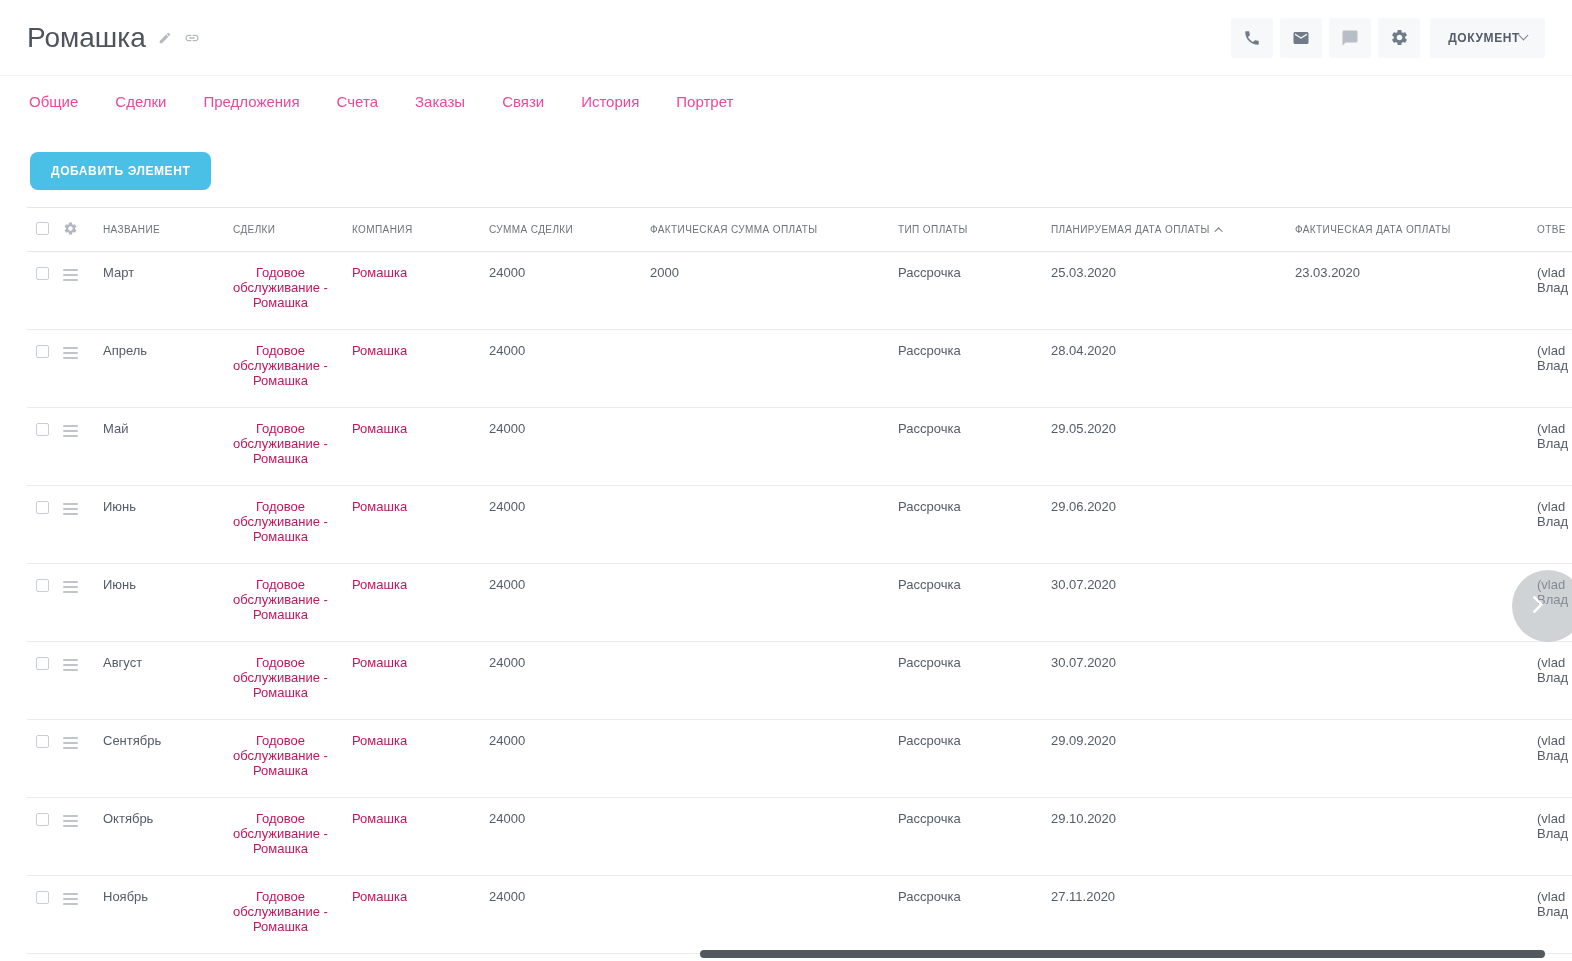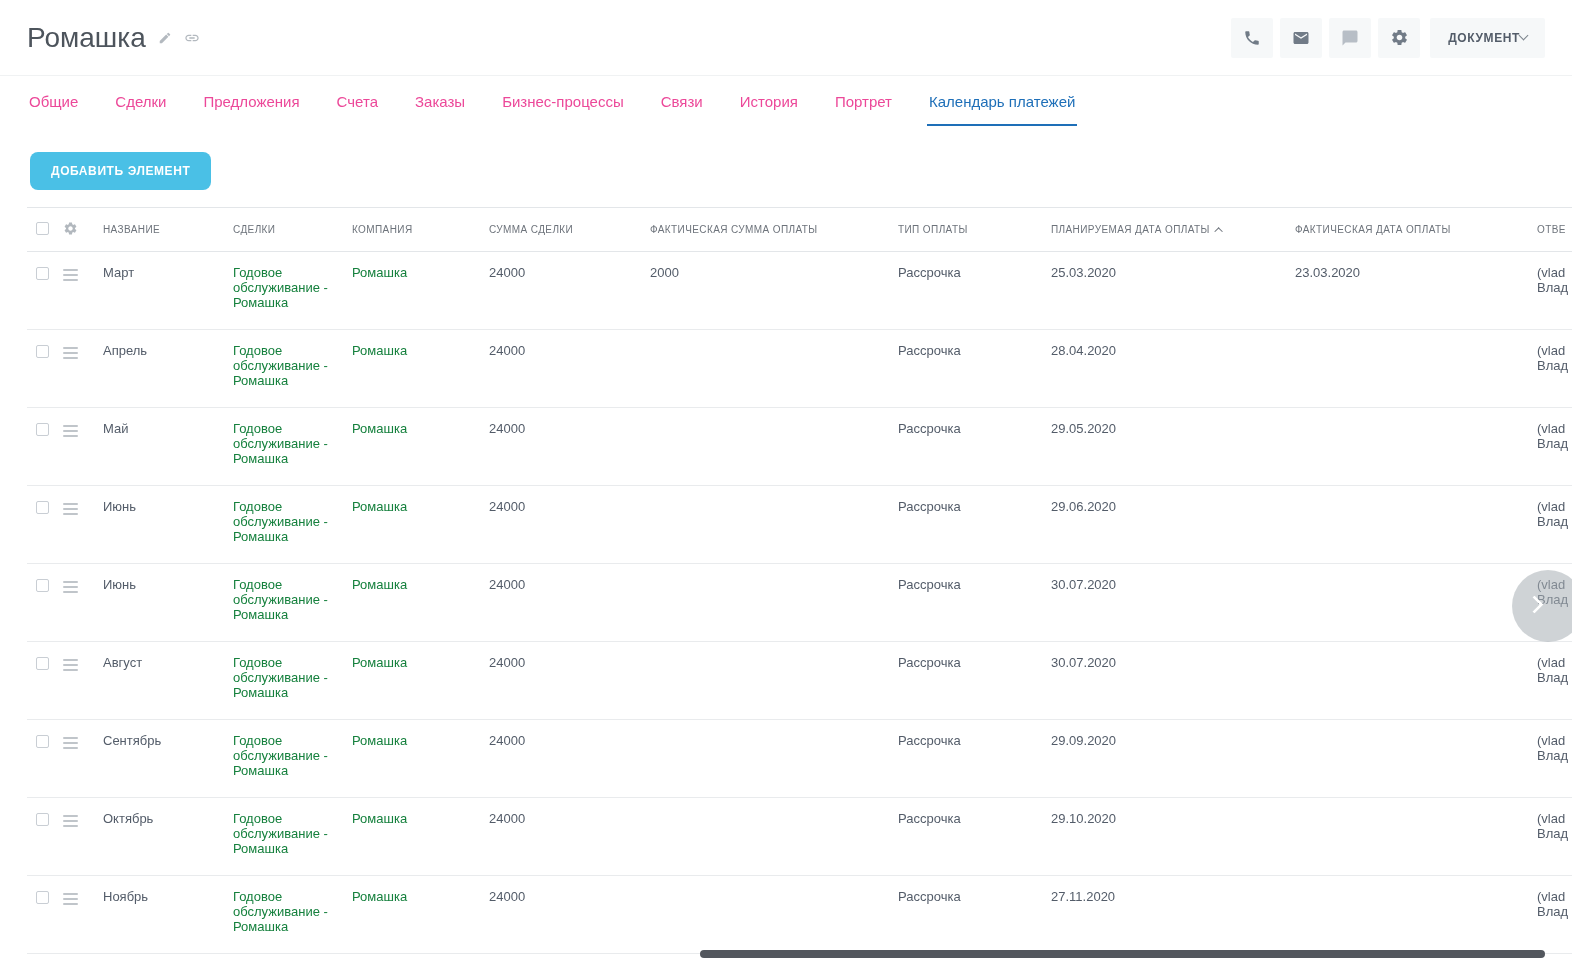--- a/index.html
+++ b/index.html
@@ -65,21 +65,21 @@
   }
   .grid td {
     height:78px; padding:13px 12px 0; vertical-align:top;
     font-size:13px; line-height:15px; color:#535c69;
     border-bottom:1px solid #e9ebed; overflow:hidden;
   }
   .grid th.c-check, .grid td.c-check { padding:0 0 0 9px; }
   .grid td.c-check { padding-top:15px; }
   .grid th.c-menu, .grid td.c-menu { padding:0 0 0 6px; }
   .grid td.c-menu { padding-top:17px; }
-  .lnk { color:#15803d; text-decoration:none; cursor:pointer; display:inline-block; }
+  .lnk { color:#be185d; text-decoration:none; cursor:pointer; display:inline-block;text-align:center; }
   .checkbox {
     display:inline-block; width:13px; height:13px; background:#fff;
     border:1px solid #c9ced4; border-radius:2px; cursor:pointer;
   }
   .burger { display:inline-block; width:15px; cursor:pointer; }
   .burger i {
     display:block; height:2px; background:#c0c5ca; margin-bottom:3px; border-radius:1px;
   }
   .gear-sm { display:inline-flex; cursor:pointer; }
   .gear-sm svg { fill:#b2b8be; }
@@ -151,25 +151,23 @@
     </button>
   </div>
 </header>
 
 <nav class="tab-bar">
     <div class="tab">Общие</div>
     <div class="tab">Сделки</div>
     <div class="tab">Предложения</div>
     <div class="tab">Счета</div>
     <div class="tab">Заказы</div>
-    <div class="tab">Бизнес-процессы</div>
     <div class="tab">Связи</div>
     <div class="tab">История</div>
     <div class="tab">Портрет</div>
-    <div class="tab active">Календарь платежей</div>
   </nav>
 
 
 <button class="add-btn">ДОБАВИТЬ ЭЛЕМЕНТ</button>
 
 <div class="grid-wrap">
   <table class="grid">
     <colgroup>
       <col style="width:30px">
         <col style="width:34px">

